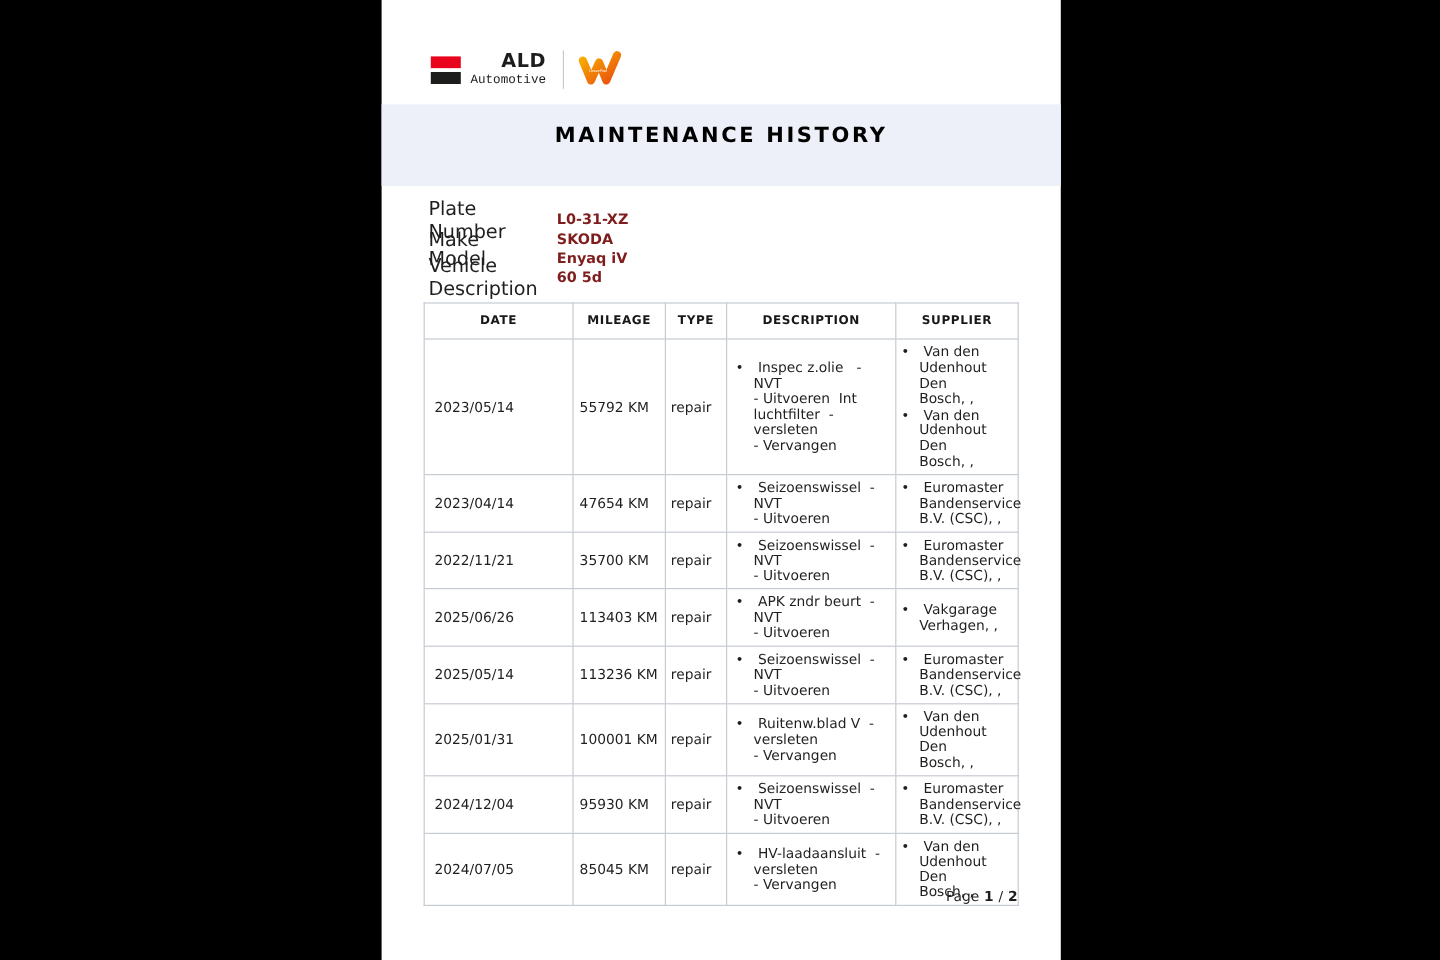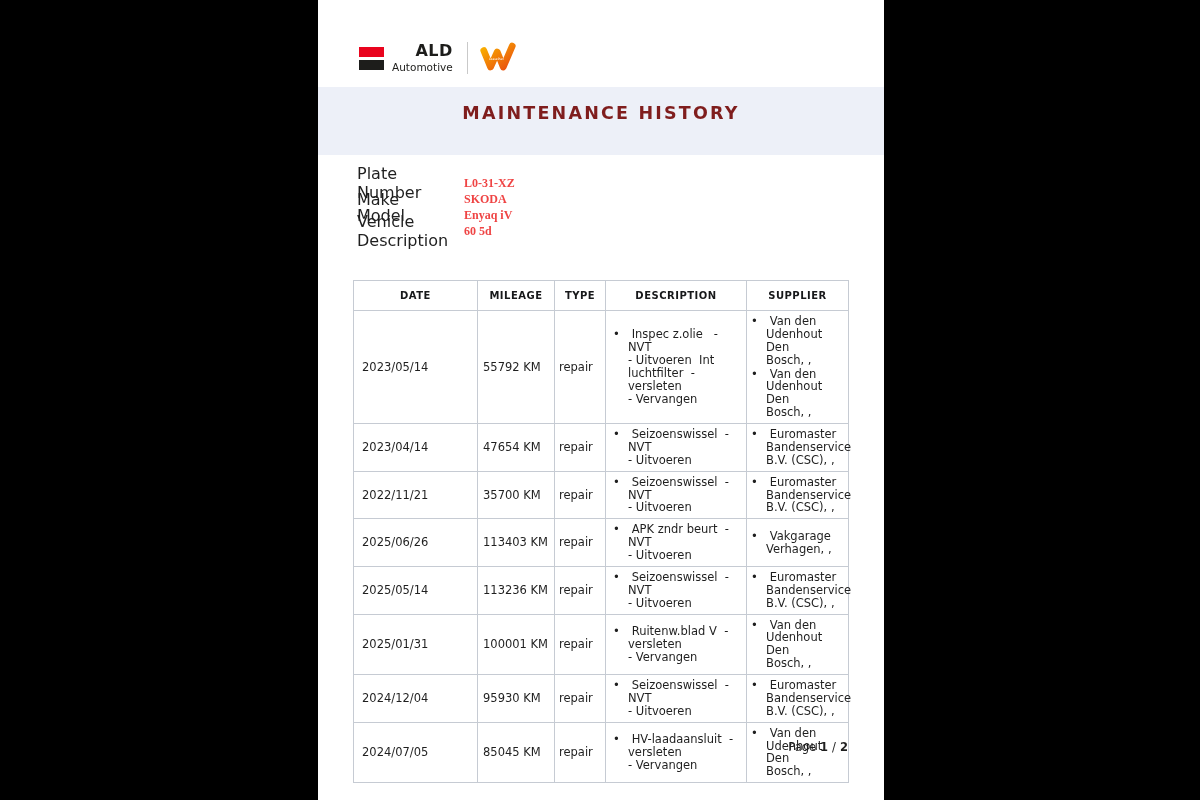--- a/index.html
+++ b/index.html
@@ -17,38 +17,38 @@
   }
 
   
   .logo-row { position: absolute; top: 40px; left: 41px; display: flex; align-items: center; height: 36px; text-align: right; }
   .ald-mark { width: 25px; height: 23px; display: flex; flex-direction: column; flex: 0 0 25px; }
   .ald-mark .seg-red   { flex: 10; }
   .ald-mark .seg-white { flex: 3; background: #ffffff; }
   .ald-mark .seg-black { flex: 10; background: #1d1d1b; }
   .ald-text { margin-left: 8px; }
   .ald-name { font-size: 16px; font-weight: bold; letter-spacing: 0.5px; line-height: 1; color: #1d1d1b; }
-  .ald-sub  { font-size: 10.5px; line-height: 1; margin-top: 3px; color: #1d1d1b; }
+  .ald-sub  { font-size: 10.5px; line-height: 1; margin-top: 3px; color: #1d1d1b; font-family: Liberation Mono, monospace; }
   .logo-divider { width: 1px; height: 32px; background: #c9c9c9; margin: 0 12px 0 14px; }
   .lp-logo { width: 36px; height: 34px; display: block; }
 
   
   .band { position: absolute; top: 87px; left: 0; width: 100%; height: 68px; text-align: center; }
-  .band-title { padding-top: 16px; font-size: 17.5px; font-weight: bold; letter-spacing: 2.2px; color: #7f1d1d; }
+  .band-title { padding-top: 16px; font-size: 17.5px; font-weight: bold; letter-spacing: 2.2px; color: #000000; }
   .band-sub   { margin-top: 3px; font-size: 12.5px; letter-spacing: 0.6px; color: #17181a; }
 
   
   .info { position: absolute; top: 175px; left: 39px; }
   .info-row { display: flex; height: 16px; align-items: center; }
   .info-label { width: 107px; font-size: 16px; color: #1f1f1f; }
-  .info-value { font-size: 12px; font-weight: bold; color: #ef4444; font-family: Liberation Serif, serif; }
+  .info-value { font-size: 12px; font-weight: bold; color: #7f1d1d; }
 
   
   .maint-table {
-    position: absolute; top: 280px; left: 35px;
+    position: absolute; top: 252px; left: 35px;
     width: 495px; border-collapse: collapse; table-layout: fixed;
   }
   .maint-table th, .maint-table td { border: 1px solid #c6cbd3; }
   .maint-table th {
     height: 30px; font-size: 10px; font-weight: bold;
     letter-spacing: 0.5px; text-align: center; color: #17181a;
   }
   .maint-table td {
     font-size: 11.5px; vertical-align: middle;
     line-height: 1.12; padding: 4px 0; color: #1f1f1f;

